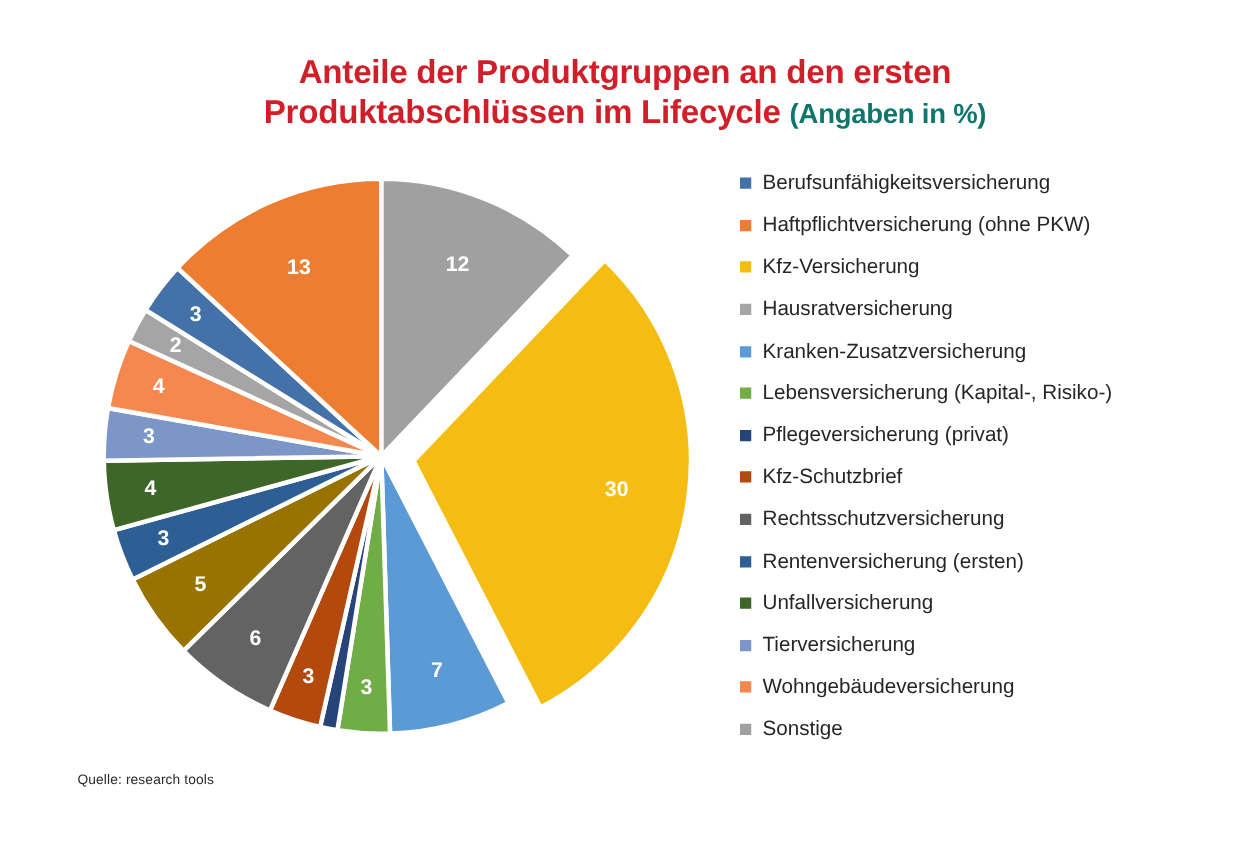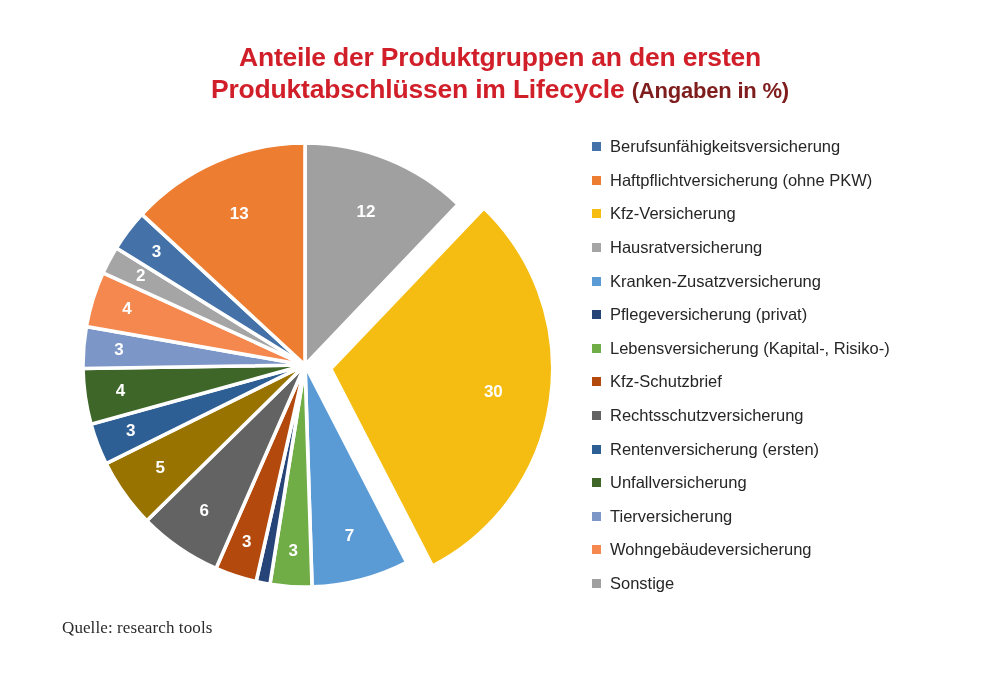--- a/index.html
+++ b/index.html
@@ -35,21 +35,21 @@
     color: #d11f2a;
     font-weight: bold;
     font-size: 26.5px;
     letter-spacing: -0.2px;
     white-space: nowrap;
   }
   .title-main { font-size: 26.5px; }
   .title-sub {
     font-size: 22px;
     font-weight: bold;
-    color: #7f1d1d;
+    color: #0f766e;
   }
 
   
   #chart-area {
     position: absolute;
     left: 30px;
     top: 130px;
     width: 540px;
     height: 520px;
   }
@@ -66,23 +66,23 @@
     text-anchor: middle;
     dominant-baseline: middle;
     paint-order: stroke;
   }
 
   
   #source-note {
     position: absolute;
     left: 62px;
     top: 618px;
-    font-size: 17px;
+    font-size: 11px;
     color: #2b2b2b;
-    font-family: Liberation Serif, serif;
+    font-family: Liberation Sans, sans-serif;
     letter-spacing: 0.1px;
     white-space: nowrap;
   }
 
   
   #legend {
     position: absolute;
     left: 592px;
     top: 130px;
     width: 400px;
@@ -170,28 +170,28 @@
       </div>
       <div class="legend-row">
         <span class="legend-swatch" style="background: rgb(165, 165, 165);"></span>
         <span class="legend-label">Hausratversicherung</span>
       </div>
       <div class="legend-row">
         <span class="legend-swatch" style="background: rgb(91, 155, 213);"></span>
         <span class="legend-label">Kranken-Zusatzversicherung</span>
       </div>
       <div class="legend-row">
+        <span class="legend-swatch" style="background: rgb(112, 173, 71);"></span>
+        <span class="legend-label">Lebensversicherung (Kapital-, Risiko-)</span>
+      </div>
+      <div class="legend-row">
         <span class="legend-swatch" style="background: rgb(38, 68, 120);"></span>
         <span class="legend-label">Pflegeversicherung (privat)</span>
       </div>
       <div class="legend-row">
-        <span class="legend-swatch" style="background: rgb(112, 173, 71);"></span>
-        <span class="legend-label">Lebensversicherung (Kapital-, Risiko-)</span>
-      </div>
-      <div class="legend-row">
         <span class="legend-swatch" style="background: rgb(179, 73, 13);"></span>
         <span class="legend-label">Kfz-Schutzbrief</span>
       </div>
       <div class="legend-row">
         <span class="legend-swatch" style="background: rgb(99, 99, 99);"></span>
         <span class="legend-label">Rechtsschutzversicherung</span>
       </div>
       <div class="legend-row">
         <span class="legend-swatch" style="background: rgb(46, 95, 148);"></span>
         <span class="legend-label">Rentenversicherung (ersten)</span>

